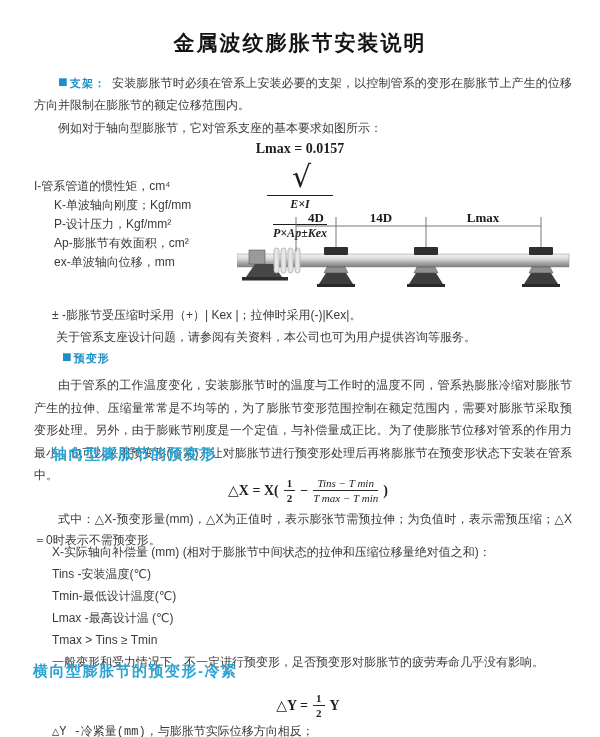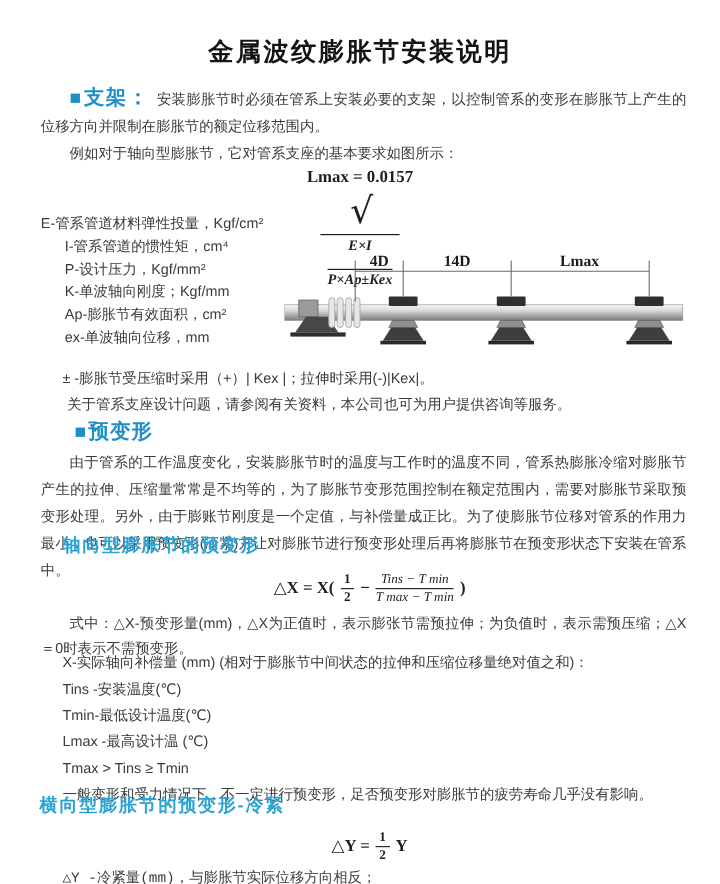--- a/index.html
+++ b/index.html
@@ -5,21 +5,21 @@
   html,body{margin:0;padding:0;background:#ffffff;}
   body{width:600px;height:737px;overflow:hidden;
        font-family:"Liberation Sans","DejaVu Sans",sans-serif;color:#3a3a3a;}
   .page{position:relative;width:600px;height:737px;background:#ffffff;margin-top:17px;}
   .abs{position:absolute;}
   .title{margin:0;position:absolute;top:12px;left:0;right:0;text-align:center;
          font-size:21px;font-weight:700;color:#141414;letter-spacing:2px;}
   .para{left:34px;right:28px;font-size:12px;line-height:22px;text-align:justify;margin:0;}
   .indent{text-indent:2em;}
   .marker{color:#1d8fc6;font-size:16px;margin-right:2px;}
-  .sec-head{color:#1d8fc6;font-size:17px;font-weight:700;margin-right:6px;letter-spacing:1px;}
+  .sec-head{color:#1d8fc6;font-size:11px;font-weight:700;margin-right:6px;letter-spacing:1px;}
   .sub-head{color:#2aa4d4;font-size:15px;font-weight:700;letter-spacing:1.5px;margin:0;}
   .formula1{left:0;right:0;display:flex;justify-content:center;align-items:center;gap:6px;}
   .f1-lhs{font-family:"Liberation Serif","DejaVu Serif",serif;font-weight:700;font-size:14px;color:#1e1e1e;}
   .radical{font-family:"DejaVu Serif",serif;font-size:30px;font-weight:400;color:#1e1e1e;
            line-height:26px;margin-right:-3px;position:relative;top:1px;}
   .rad-frac{display:inline-flex;flex-direction:column;text-align:center;
             border-top:1.6px solid #1e1e1e;padding:1px 6px 0 6px;
             font-family:"Liberation Serif","DejaVu Serif",serif;font-style:italic;font-weight:600;
             font-size:12px;line-height:14px;color:#1e1e1e;}
   .rad-frac .n{border-bottom:1.1px solid #1e1e1e;padding:0 4px 13px 4px;}
@@ -57,24 +57,23 @@
   <div class="abs formula1" style="top:124px;flex-direction:column;">
     <span class="f1-lhs">Lmax = 0.0157</span>
     <span class="radical">√</span>
     <span class="rad-frac">
       <span class="n">E×I</span>
       <span class="d">P×Ap±Kex</span>
     </span>
   </div>
 
   <div class="abs vars">
-    <div class="var-line">E-管系管道材料弹性投量，Kgf/cm²</div>
     <div class="var-line">I-管系管道的惯性矩，cm⁴</div>
+    <div class="var-line">K-单波轴向刚度；Kgf/mm</div>
     <div class="var-line">P-设计压力，Kgf/mm²</div>
-    <div class="var-line">K-单波轴向刚度；Kgf/mm</div>
     <div class="var-line">Ap-膨胀节有效面积，cm²</div>
     <div class="var-line">ex-单波轴向位移，mm</div>
   </div>
 
   <svg class="abs diagram" viewBox="0 0 340 82">
     <defs>
       <linearGradient id="pipeGrad" x1="0" y1="0" x2="0" y2="1">
         <stop offset="0" stop-color="#f4f4f4"></stop>
         <stop offset="0.35" stop-color="#dcdcdc"></stop>
         <stop offset="0.6" stop-color="#b5b5b5"></stop>

